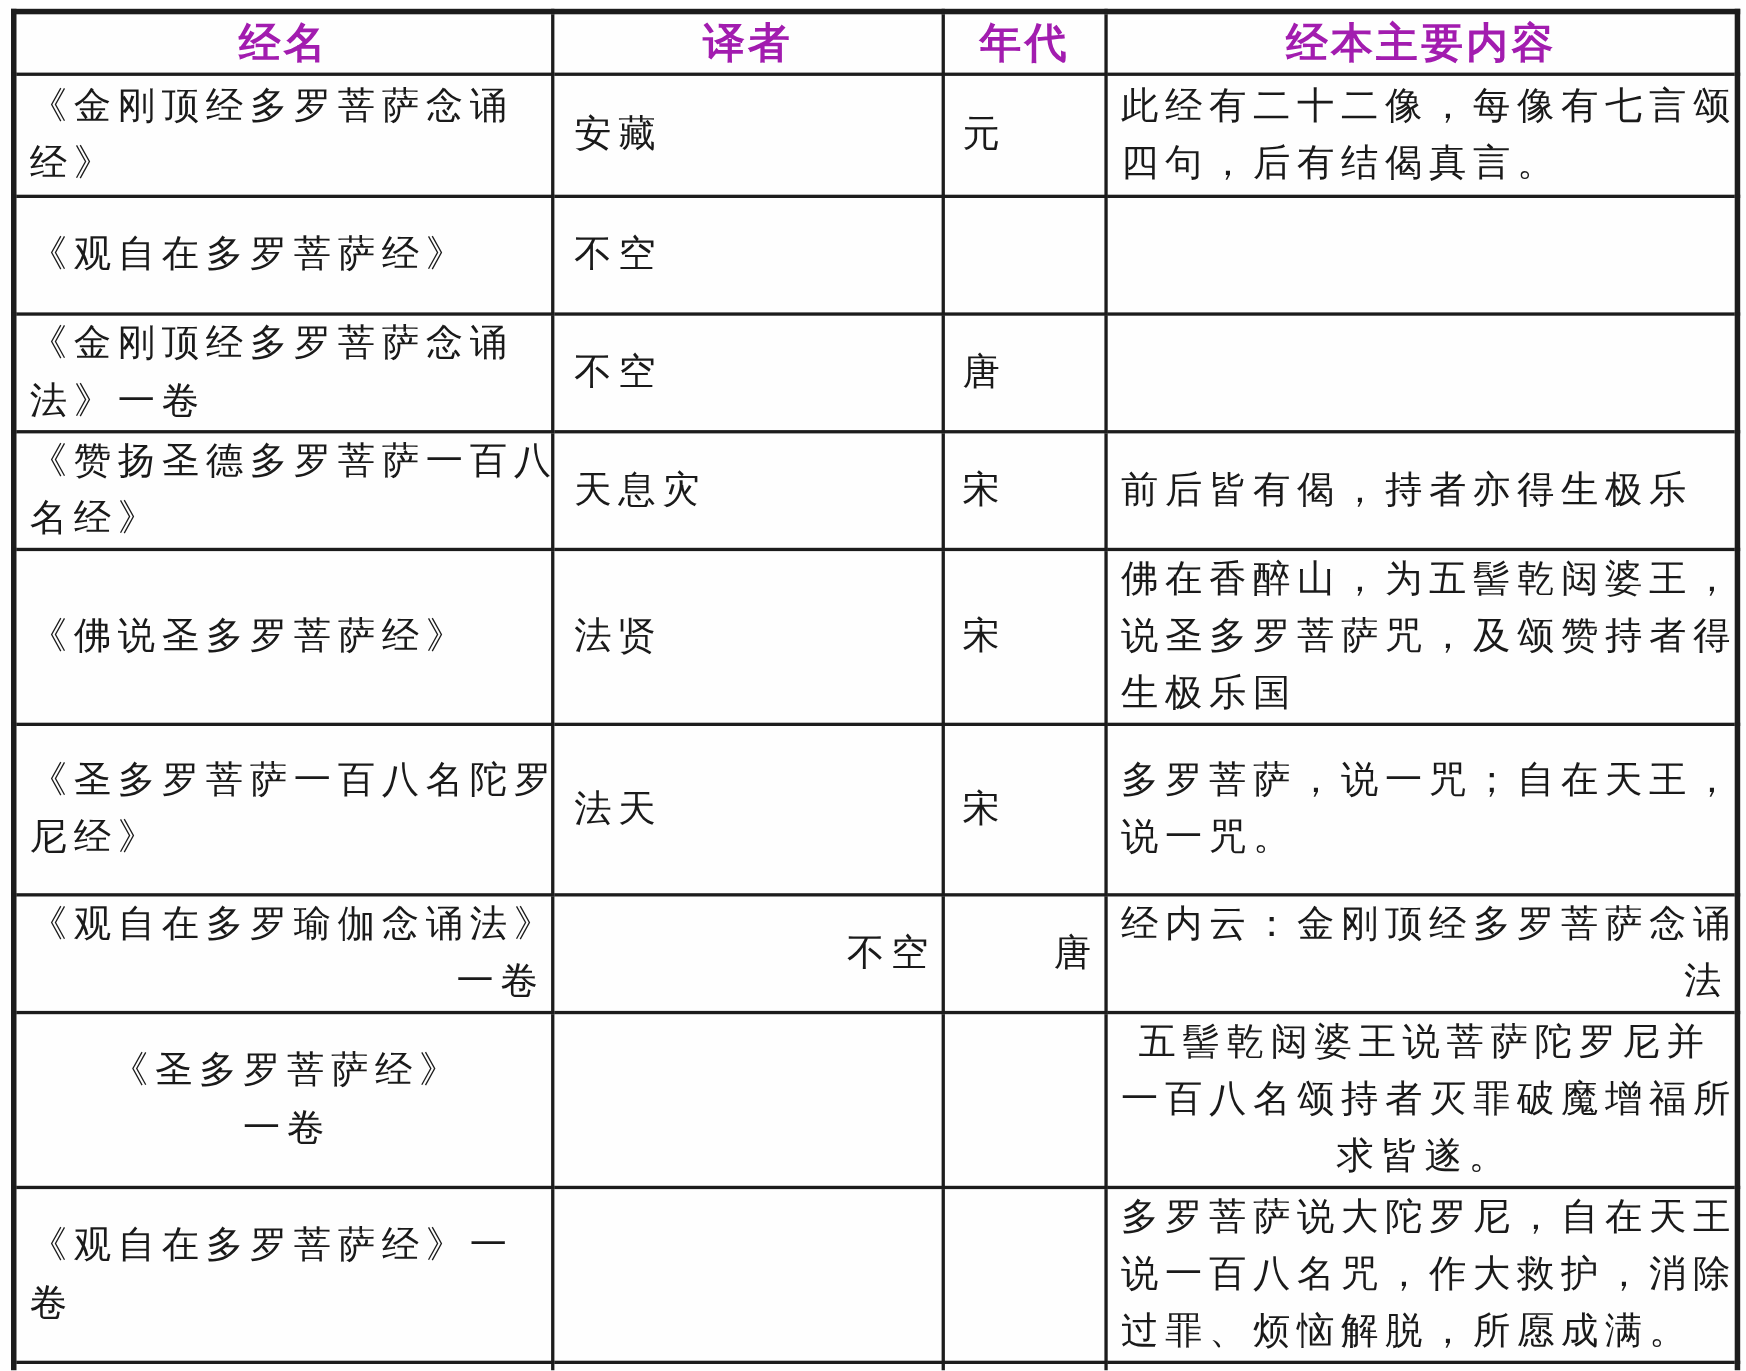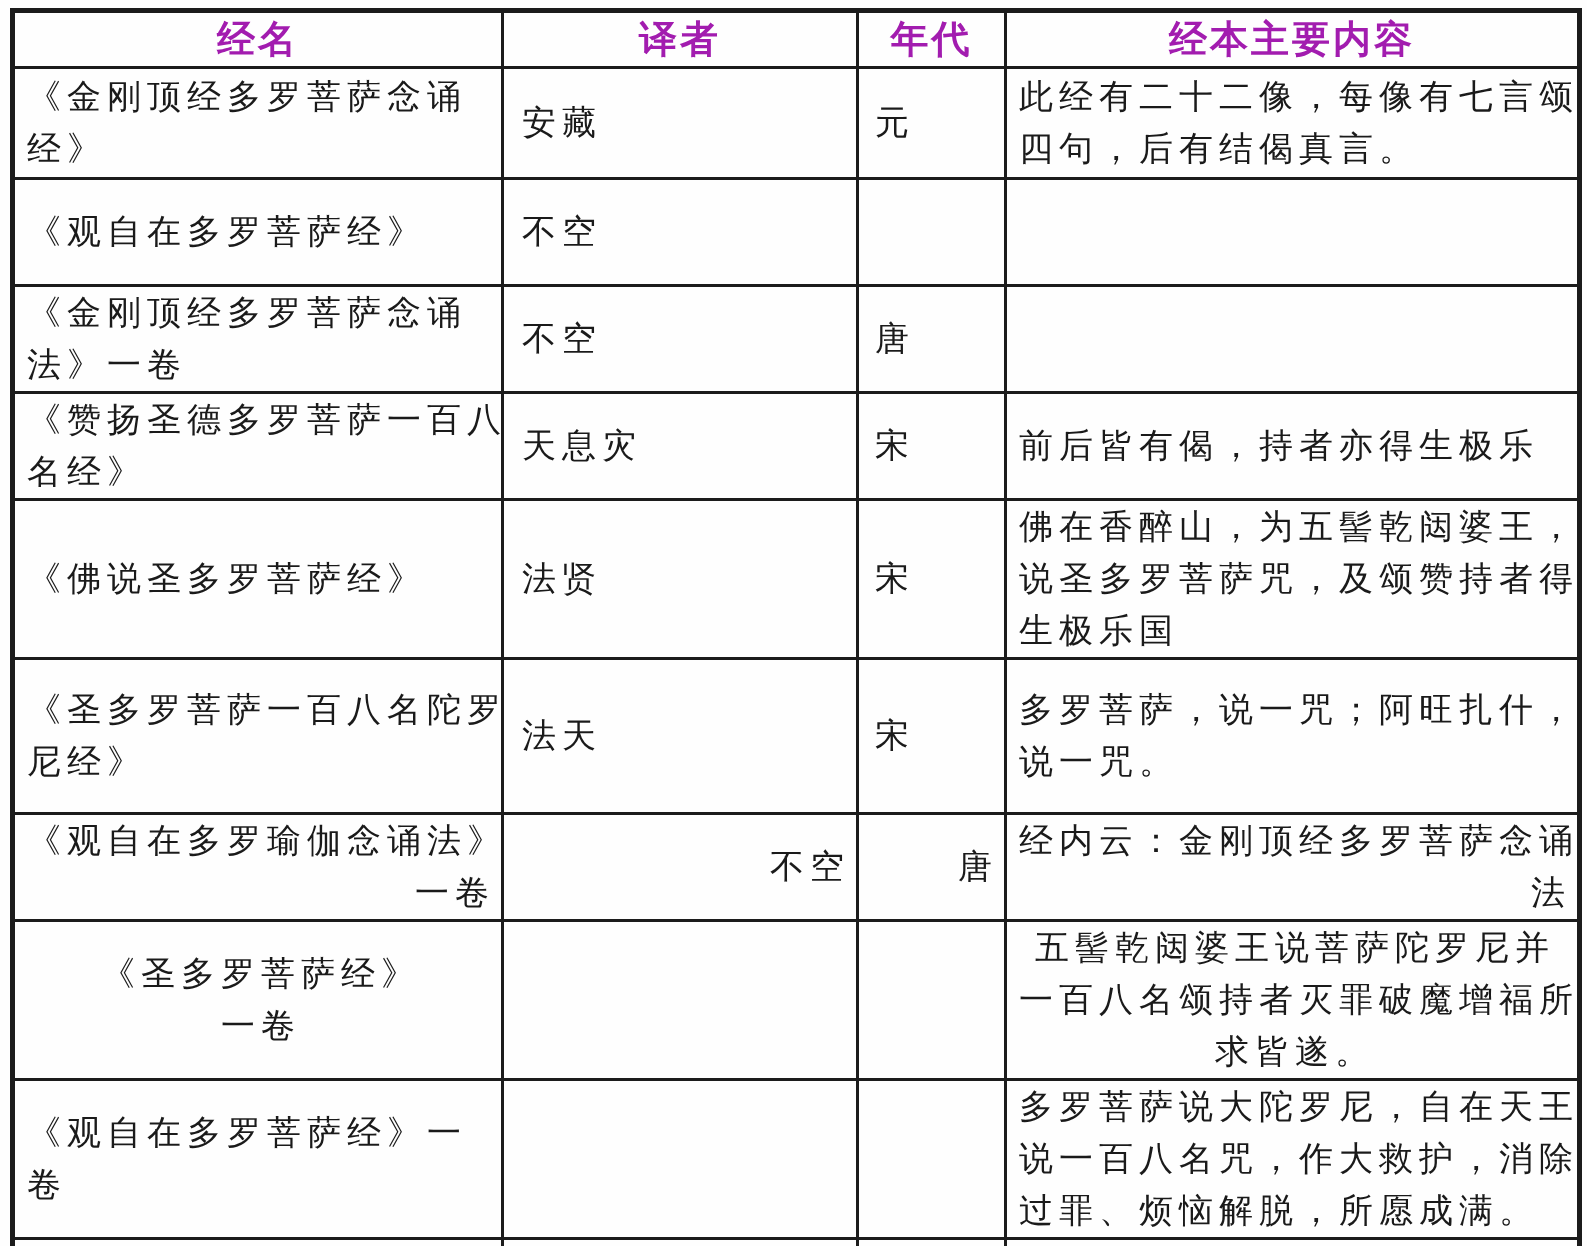--- a/index.html
+++ b/index.html
@@ -127,21 +127,21 @@
     <td class="c4">佛在香醉山，为五髻乾闼婆王，
 说圣多罗菩萨咒，及颂赞持者得
 生极乐国</td>
   </tr>
 
   <tr>
     <td class="c1">《圣多罗菩萨一百八名陀罗
 尼经》</td>
     <td class="c2">法天</td>
     <td class="c3">宋</td>
-    <td class="c4">多罗菩萨，说一咒；阿旺扎什，
+    <td class="c4">多罗菩萨，说一咒；自在天王，
 说一咒。</td>
   </tr>
 
   <tr>
     <td class="c1">《观自在多罗瑜伽念诵法》
 一卷</td>
     <td class="c2">不空</td>
     <td class="c3">唐</td>
     <td class="c4">经内云：金刚顶经多罗菩萨念诵
 法</td>

